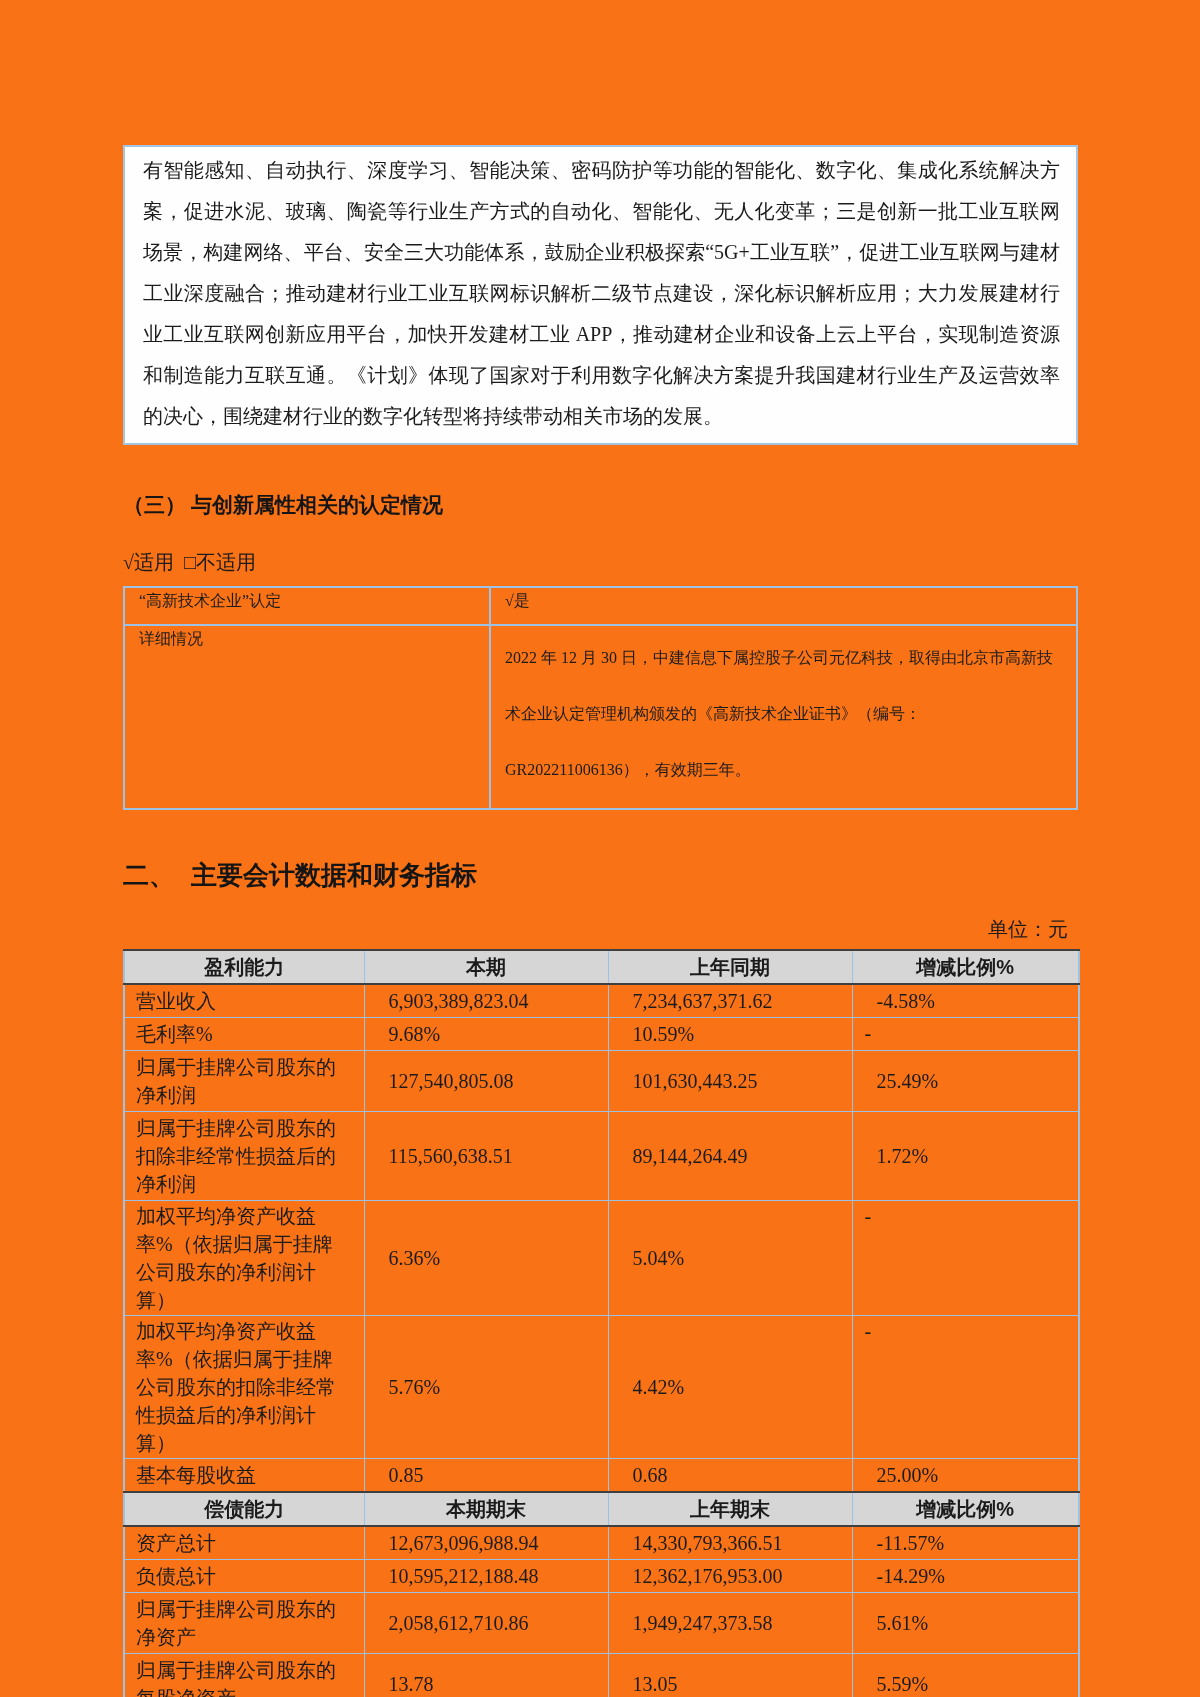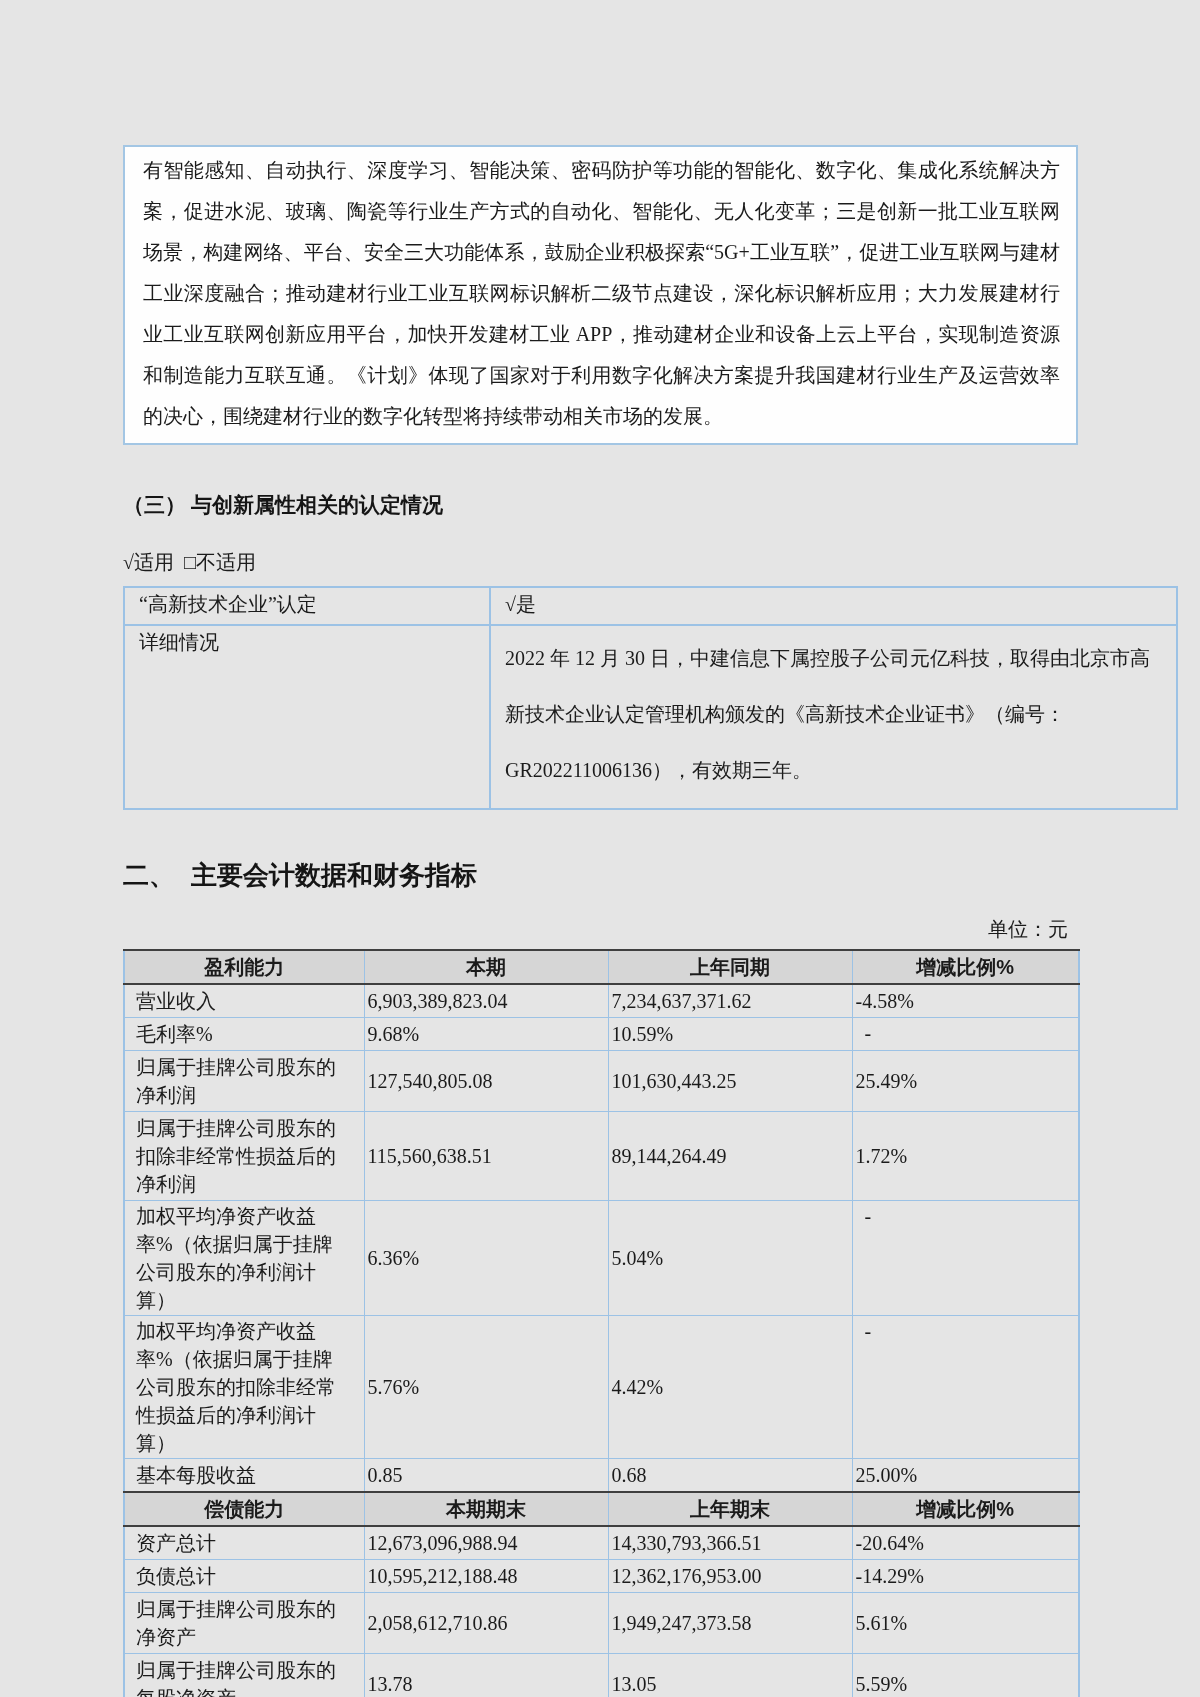--- a/index.html
+++ b/index.html
@@ -1,20 +1,20 @@
 <!DOCTYPE html>
 <html><head>
 <meta charset="utf-8">
 <style>
   html,body{margin:0;padding:0;background:#ffffff;}
   .page{
     position:relative;
     width:1200px;
     height:1697px;
-    background:#e5e5e5;
+    background:#f97316;
     font-family:"Liberation Serif","DejaVu Serif",serif;
     color:#1b1b1b;
     overflow:hidden;
   }
   .content{position:absolute;left:123px;top:0;width:955px;}
 
   
   .intro-box{
     box-sizing:border-box;
     margin-top:145px;
@@ -48,24 +48,24 @@
   }
   .applicability{
     margin-top:30px;
     font-size:20px;
   }
   .applicability span{margin-right:10px;}
 
   
   .cert-table{
     margin-top:10px;
-    width:1055px;
+    width:955px;
     border-collapse:collapse;
     table-layout:fixed;
-    font-size:20px;
+    font-size:16px;
   }
   .cert-table td{
     border:2px solid #9cc2e5;
     text-align:left;
     vertical-align:top;
     padding:3px 14px;
   }
   .cert-table .c1{width:336px;}
   .cert-table tr.r-cert td{height:30px;}
   .cert-table .detail-val{line-height:56px;padding-top:4px;padding-bottom:10px;}
@@ -83,21 +83,21 @@
     margin-top:6px;
     width:955px;
     border-collapse:collapse;
     table-layout:fixed;
     font-size:20px;
     border:2px solid #9cc2e5;
   }
   .fin-table td{
     border:1px solid #9cc2e5;
     line-height:28px;
-    padding:1px 3px;
+    padding:1px 24px;
     vertical-align:middle;
     overflow:hidden;
   }
   .fin-table tr.hdr td{
     background:#d6d6d6;
     border-top:2px solid #3f3f3f;
     border-bottom:2px solid #3f3f3f;
     font-family:"Liberation Sans","DejaVu Sans",sans-serif;
     font-weight:700;
     text-align:center;
@@ -209,21 +209,21 @@
       <tr class="hdr">
         <td>偿债能力</td>
         <td>本期期末</td>
         <td>上年期末</td>
         <td>增减比例%</td>
       </tr>
       <tr class="h1">
         <td class="lbl">资产总计</td>
         <td class="num">12,673,096,988.94</td>
         <td class="num">14,330,793,366.51</td>
-        <td class="num">-20.64%</td>
+        <td class="num">-11.57%</td>
       </tr>
       <tr class="h1">
         <td class="lbl">负债总计</td>
         <td class="num">10,595,212,188.48</td>
         <td class="num">12,362,176,953.00</td>
         <td class="num">-14.29%</td>
       </tr>
       <tr class="h2x">
         <td class="lbl">归属于挂牌公司股东的净资产</td>
         <td class="num">2,058,612,710.86</td>

